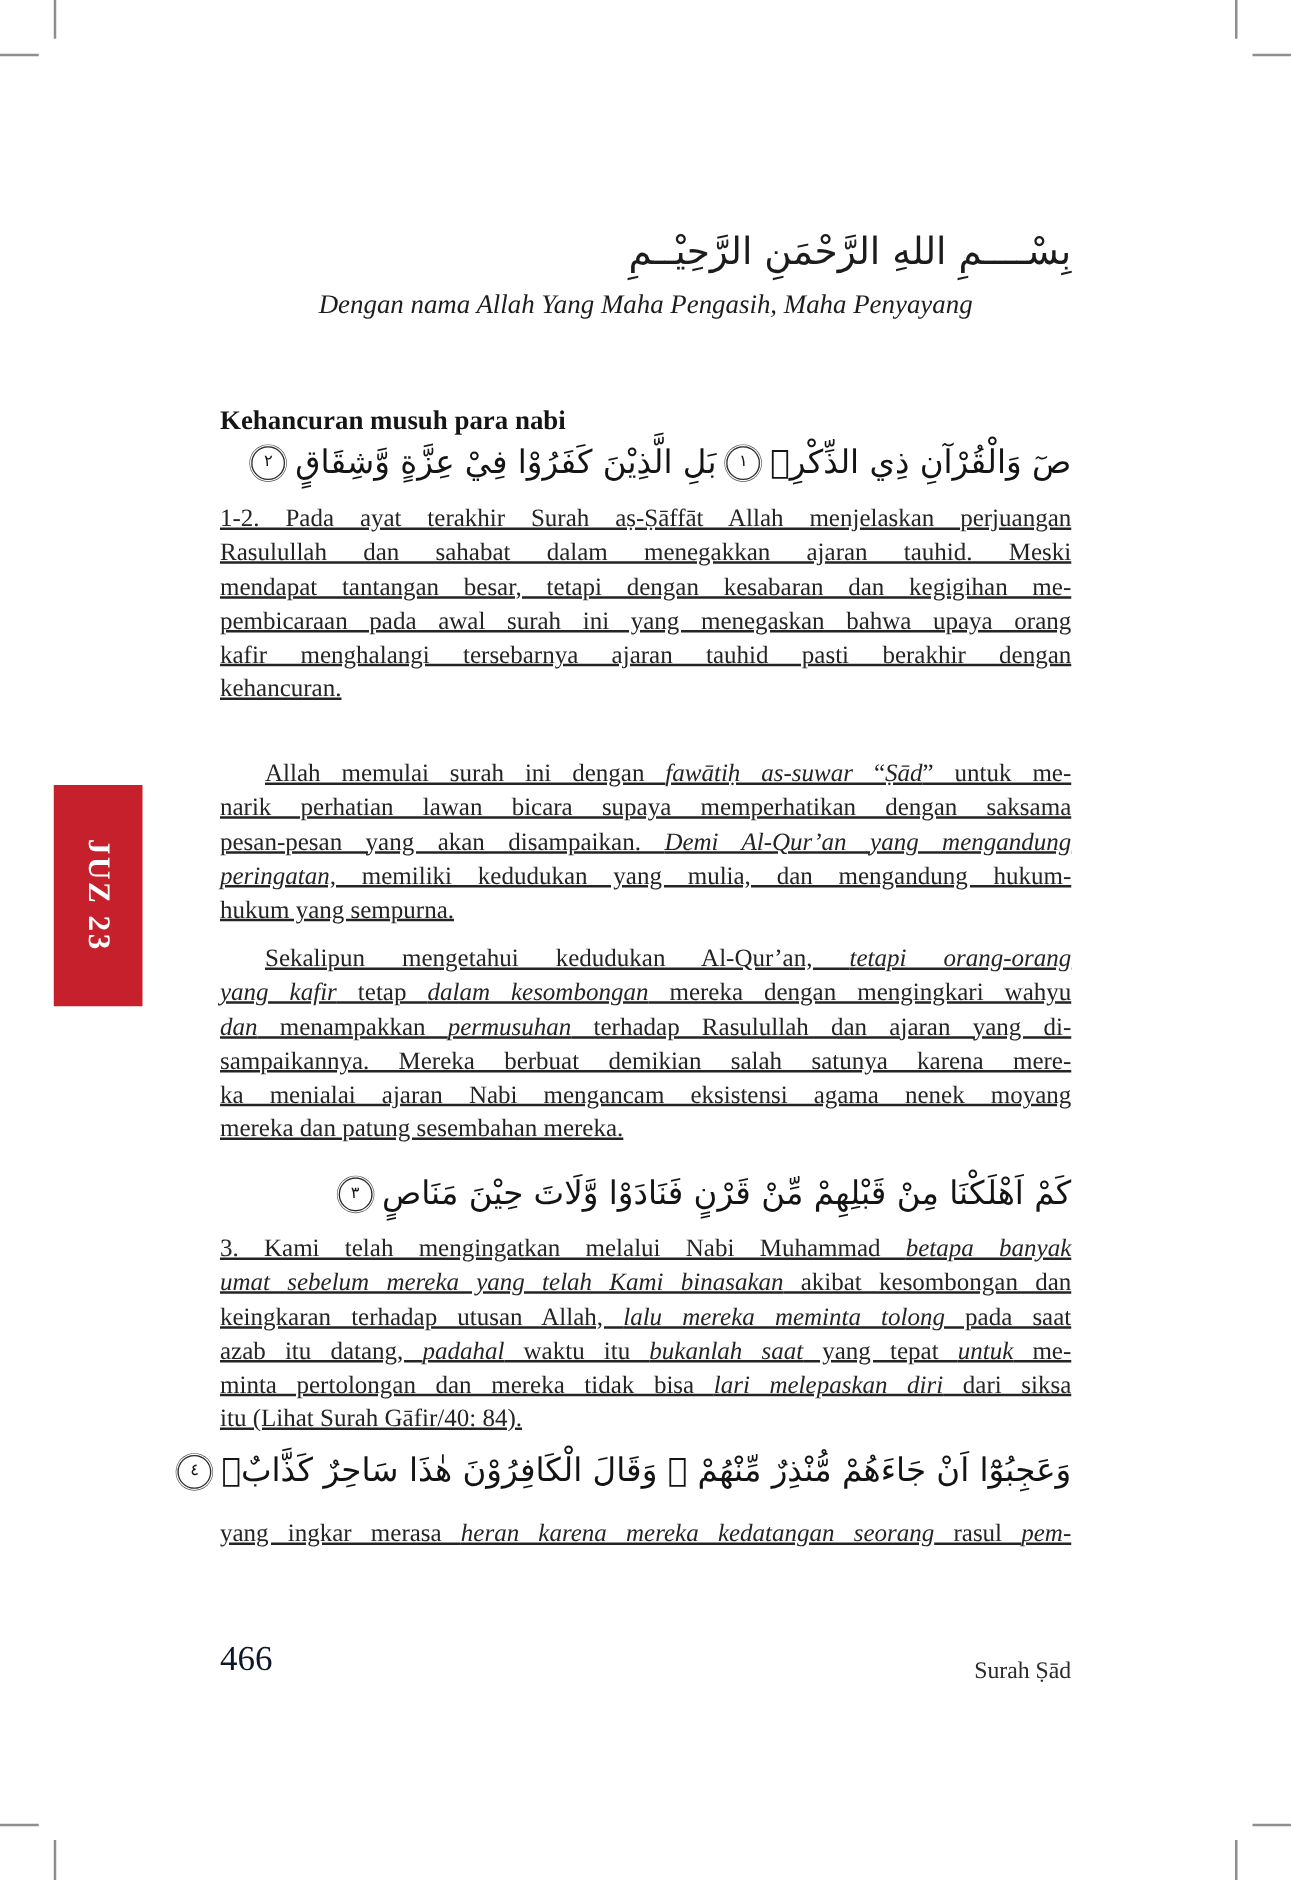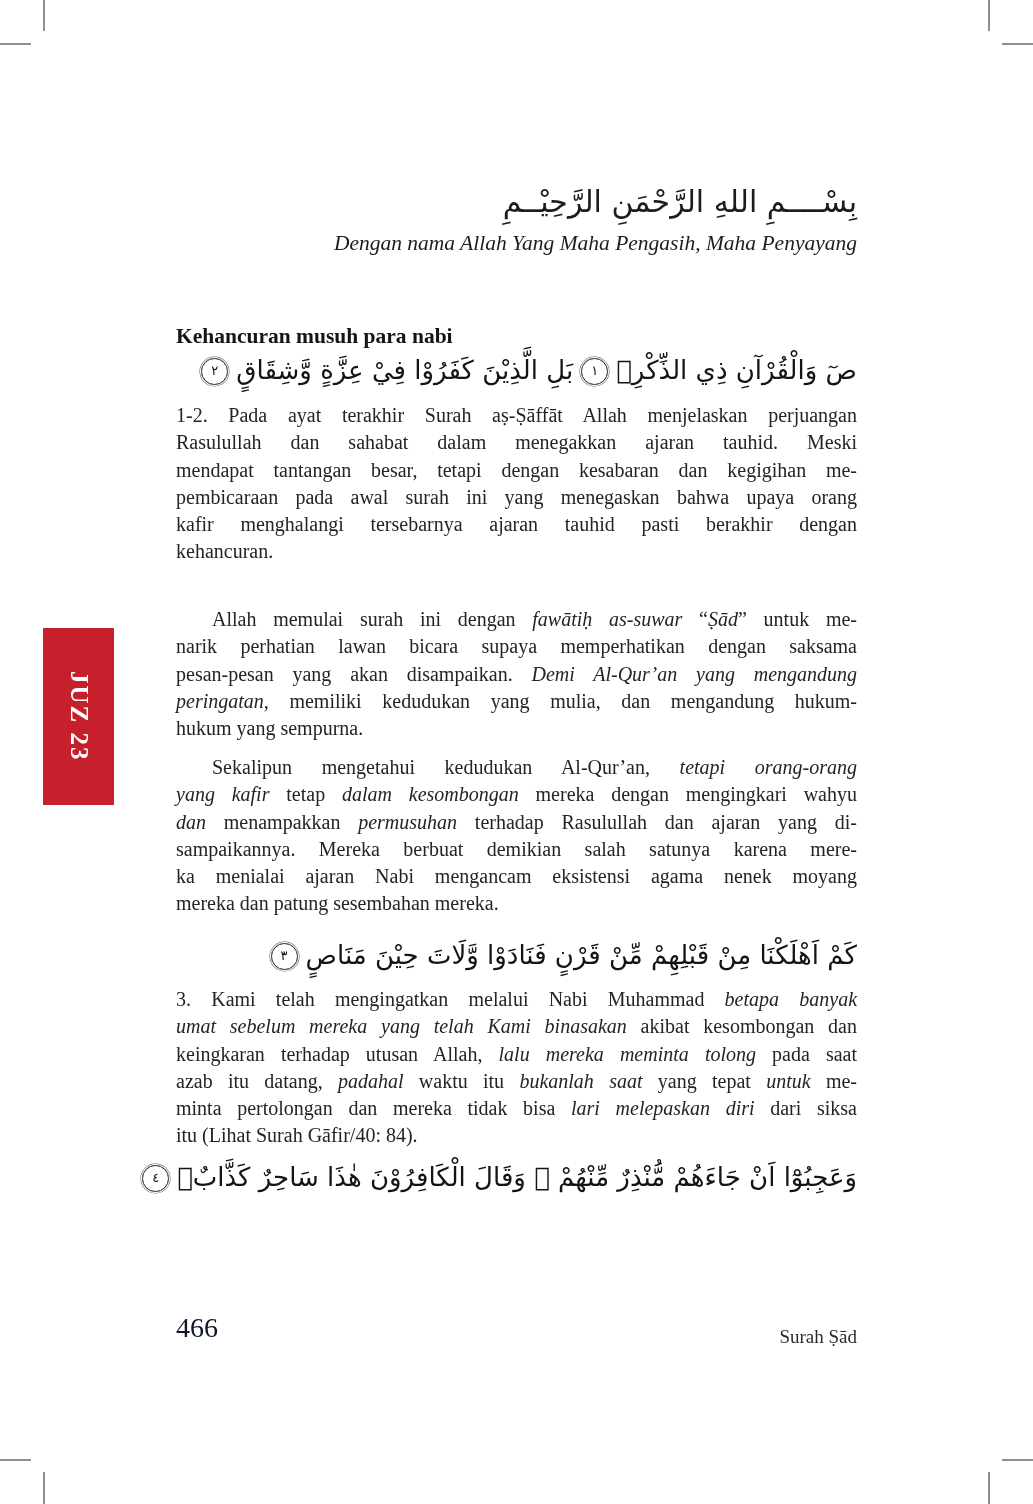--- a/index.html
+++ b/index.html
@@ -7,31 +7,31 @@
         font-family:"Liberation Serif","DejaVu Serif",serif;color:#242424;}
   .cropmark{position:absolute;background:#8e8e8e;}
   .juz-tab{position:absolute;left:43px;top:628px;width:71px;height:177px;
            display:flex;align-items:center;justify-content:center;}
   .juz-tab span{writing-mode:vertical-rl;text-orientation:mixed;color:#ffffff;
            font-weight:bold;font-size:25px;letter-spacing:2px;font-family:"Liberation Serif",serif;}
   .basmalah{position:absolute;left:176px;width:681px;top:172px;height:60px;line-height:60px;
            direction:rtl;font-family:"DejaVu Sans",sans-serif;
            font-size:30px;color:#1c1c1c;}
   .basmalah-tr{position:absolute;left:176px;width:681px;top:231px;height:30px;
-           text-align:right;font-style:italic;font-size:21.5px;color:#1d1d1d;}
+           text-align:center;font-style:italic;font-size:21.5px;color:#1d1d1d;}
   .heading{position:absolute;left:176px;width:681px;top:306px;font-weight:bold;
            font-size:21.5px;color:#151515;margin-top:18px;}
   .averse{position:absolute;left:176px;width:681px;direction:rtl;text-align:right;
            white-space:nowrap;font-family:"DejaVu Sans",sans-serif;font-size:26px;
            color:#141414;height:54px;line-height:54px;}
   .ayah{display:inline-block;width:25px;height:25px;border:1.6px solid #2a2a2a;
            border-radius:50%;text-align:center;line-height:24px;font-size:13px;
            margin:0 8px;vertical-align:middle;box-shadow:0 0 0 1px #fff,0 0 0 1.5px #555;}
   .para{position:absolute;left:176px;width:681px;font-size:20px;color:#242424;}
-  .pline{height:27.3px;line-height:27.3px;white-space:nowrap;}
+  .pline{height:27.3px;line-height:27.3px;white-space:nowrap;text-decoration:underline;}
   .pline.just{white-space:normal;text-align:justify;text-align-last:justify;}
   .footer-left{position:absolute;left:176px;top:1312px;font-size:28px;color:#0f172a;}
   .footer-right{position:absolute;left:176px;width:681px;top:1326px;text-align:right;
            font-size:19px;color:#2a2a2a;font-family:Liberation Serif, serif;}
 </style>
 </head>
 <body>
 
 <div class="page">
 
@@ -86,18 +86,19 @@
       <div class="pline just"><i>umat sebelum mereka yang telah Kami binasakan</i><span> akibat kesombongan dan</span></div>
       <div class="pline just"><span>keingkaran terhadap utusan Allah, </span><i>lalu mereka meminta tolong</i><span> pada saat</span></div>
       <div class="pline just"><span>azab itu datang, </span><i>padahal</i><span> waktu itu </span><i>bukanlah saat</i><span> yang tepat </span><i>untuk</i><span> me-</span></div>
       <div class="pline just"><span>minta pertolongan dan mereka tidak bisa </span><i>lari melepaskan diri</i><span> dari siksa</span></div>
       <div class="pline"><span>itu (Lihat Surah Gāfir/40: 84).</span></div>
     </div>
 
   <div class="averse" style="top:1150px"><span>وَعَجِبُوْٓا اَنْ جَاءَهُمْ مُّنْذِرٌ مِّنْهُمْ ۖ وَقَالَ الْكَافِرُوْنَ هٰذَا سَاحِرٌ كَذَّابٌۚ</span><span class="ayah">٤</span></div>
 
   <div class="para" style="top:1214px">
+      <div class="pline just"><span>yang ingkar merasa </span><i>heran karena mereka kedatangan seorang</i><span> rasul </span><i>pem-</i></div>
     </div>
 
   <div class="footer-left">466</div>
   <div class="footer-right">Surah Ṣād</div>
 
 </div>
 
 </body></html>

